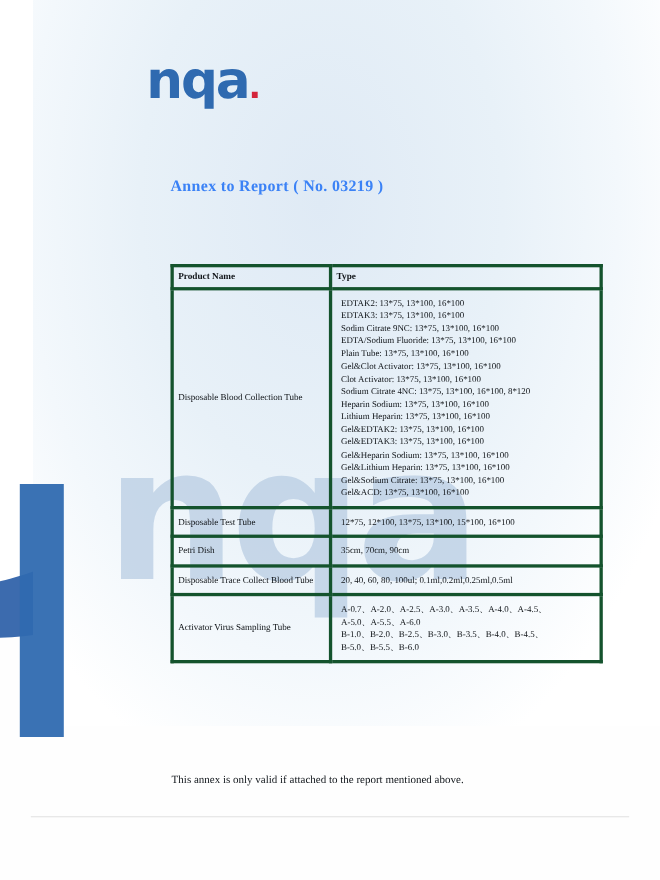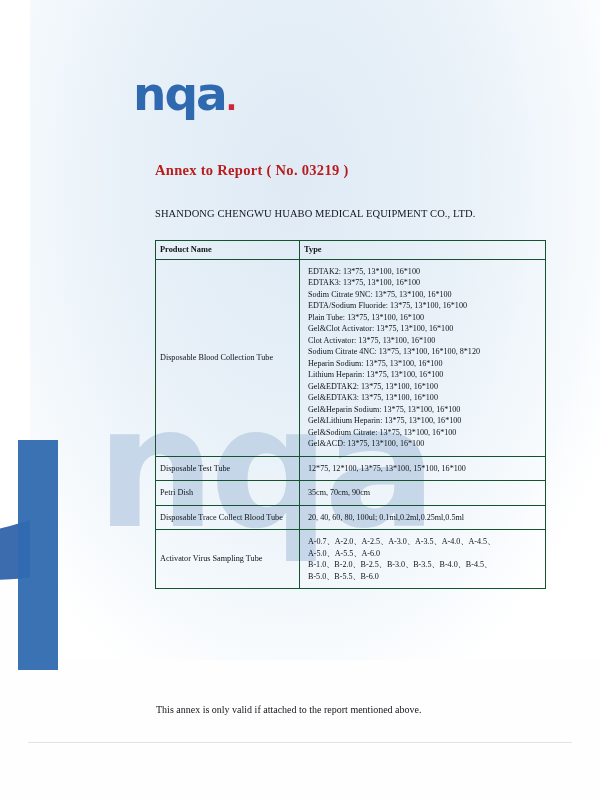--- a/index.html
+++ b/index.html
@@ -76,41 +76,41 @@
   }
   .content {
     position: absolute;
     inset: 0;
     z-index: 3;
   }
   
   .logo {
     position: absolute;
     left: 133px;
-    top: 70px;
+    top: 50px;
     font-family: "DejaVu Sans", sans-serif;
     font-size: 47px;
     font-weight: 700;
     letter-spacing: -2px;
     color: #2f6ab0;
     line-height: 1;
   }
   .logo .dot {
     color: #d4243b;
     font-size: 30px;
   }
   
   .annex-title {
     position: absolute;
     left: 155px;
     top: 162px;
     font-family: "Liberation Serif", serif;
     font-weight: bold;
     font-size: 14.5px;
-    color: #b91c1c;
+    color: #3b82f6;
     letter-spacing: 0.3px;
   }
   .company {
     position: absolute;
     left: 155px;
     top: 208px;
     font-family: "Liberation Serif", serif;
     font-size: 10.5px;
     color: #12161b;
     letter-spacing: 0.1px;
@@ -119,21 +119,21 @@
   .tbl {
     position: absolute;
     left: 155px;
     top: 240px;
     width: 290px;
     border-collapse: collapse;
     table-layout: fixed;
     background: transparent;
   }
   .tbl td, .tbl th {
-    border: 1px solid #14532d;
+    border: 3px solid #14532d;
     vertical-align: middle;
     font-family: "Liberation Serif", serif;
     font-size: 8.1px;
     color: #0f1317;
     padding: 2px 4px;
     line-height: 1.42;
     text-align: left;
     background: transparent;
   }
   .tbl th {
@@ -194,21 +194,20 @@
   <div class="bg-left-band"></div>
 
   <div class="content">
 
     <div class="logo">
       <span>nqa</span><span class="dot">.</span>
     </div>
 
     <div class="annex-title">Annex to Report ( No. 03219 )</div>
 
-    <div class="company">SHANDONG CHENGWU HUABO MEDICAL EQUIPMENT CO., LTD.</div>
 
     <table class="tbl">
       <colgroup>
         <col class="col-name">
         <col class="col-type">
       </colgroup>
       <thead>
         <tr>
           <th>Product Name</th>
           <th>Type</th>

